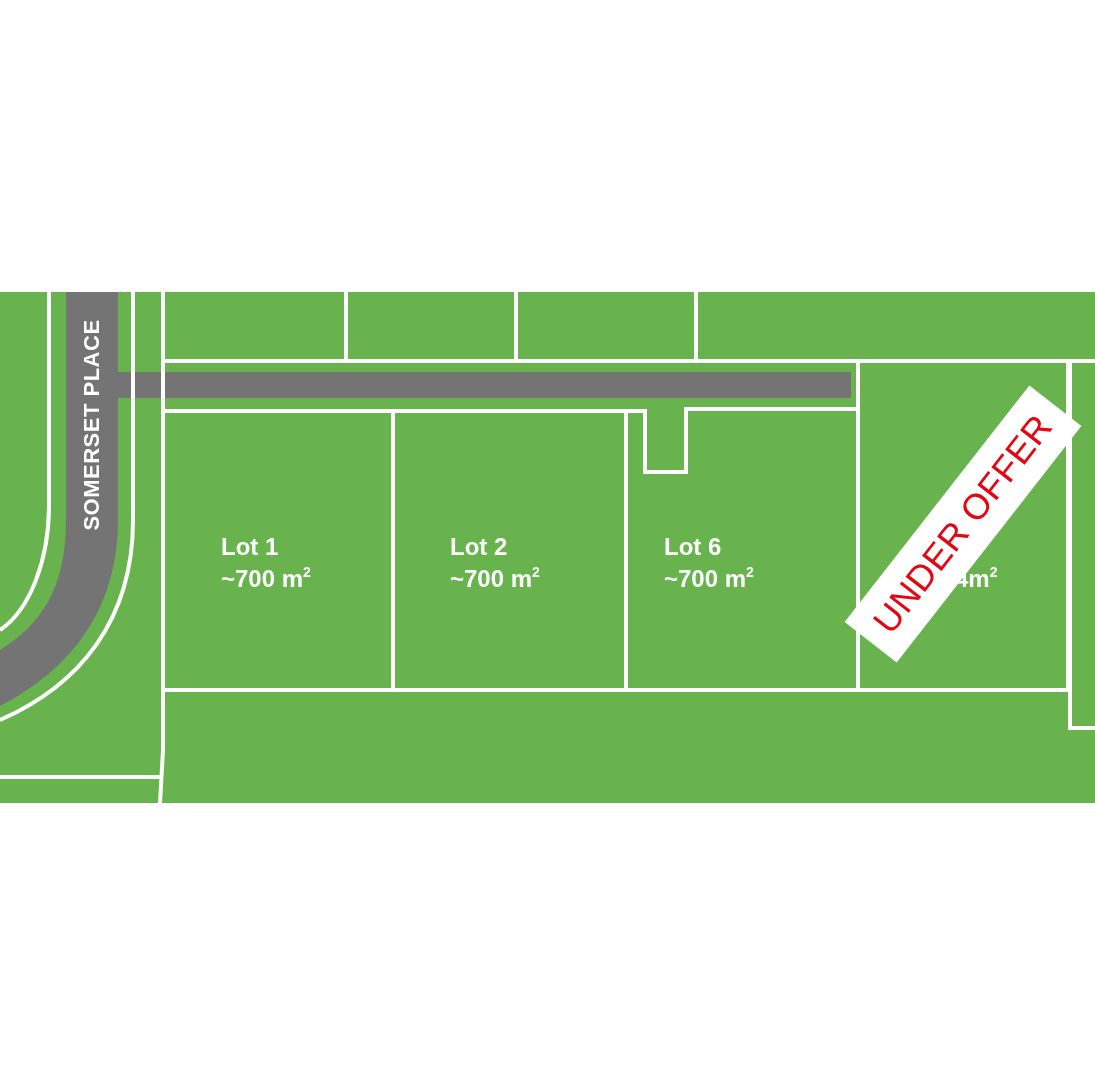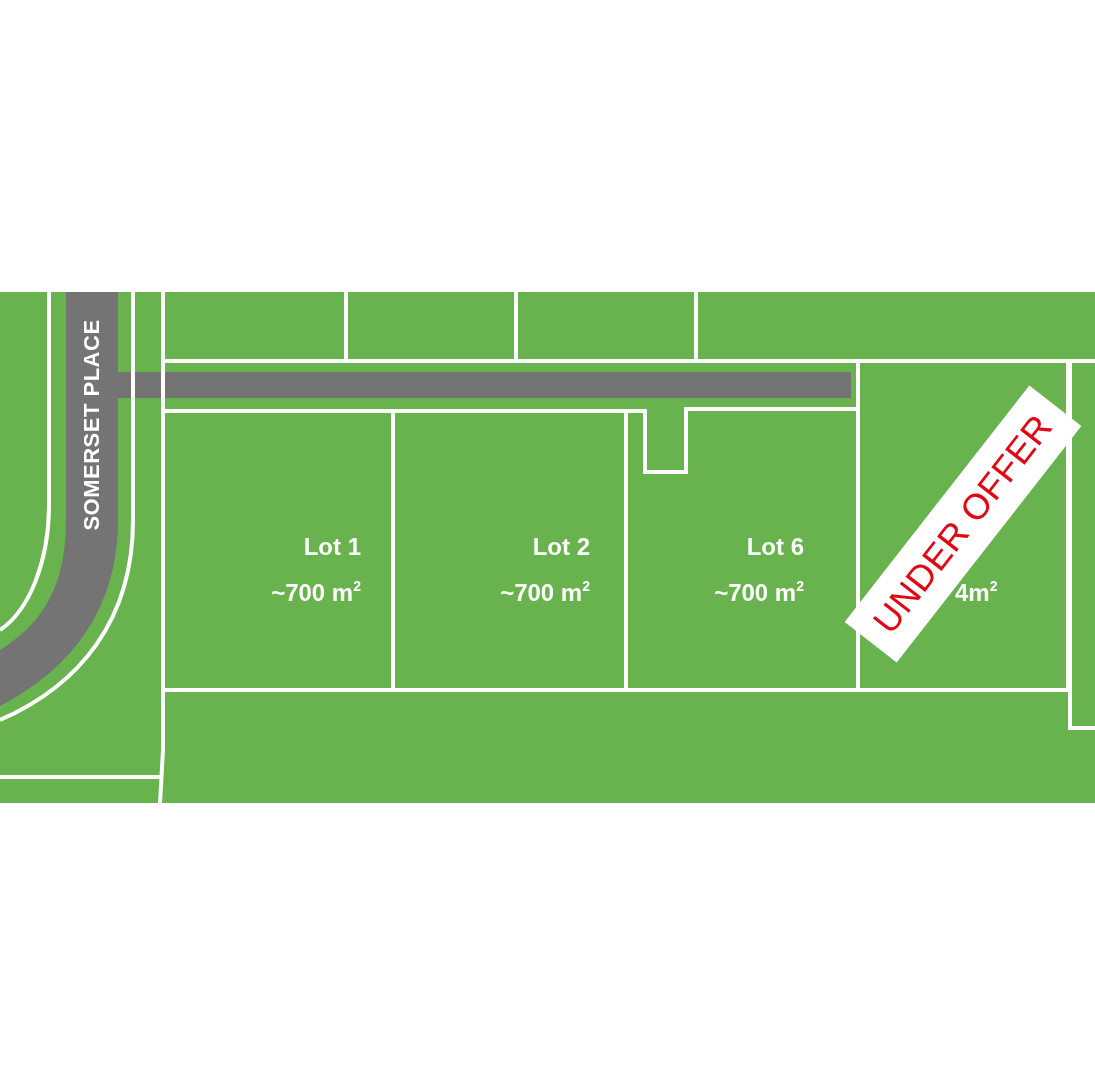--- a/index.html
+++ b/index.html
@@ -1,20 +1,20 @@
 <!DOCTYPE html>
 <html><head>
 <meta charset="utf-8">
 <style>
   html, body { margin:0; padding:0; background:#ffffff; }
   body { width:1095px; height:1080px; position:relative; overflow:hidden; font-family:"Liberation Sans", sans-serif; }
   #map { position:absolute; left:0; top:0; width:1095px; height:1080px; }
-  .lot-label { position:absolute; color:#ffffff; font-weight:bold; text-align:right; font-family:"Liberation Sans", sans-serif; line-height:1; }
+  .lot-label { position:absolute; color:#ffffff; font-weight:bold; text-align:left; font-family:"Liberation Sans", sans-serif; line-height:1; }
   .lot-name { font-size:24px; display:block; }
-  .lot-area { font-size:24px; display:block; margin-top:22px; }
+  .lot-area { font-size:24px; display:block; margin-top:8px; }
   .lot-area sup { font-size:14px; vertical-align:top; position:relative; top:-2px; }
   .street-name { position:absolute; left:92px; top:425px; transform:translate(-50%,-50%) rotate(-90deg); color:#ffffff; font-weight:bold; font-size:22px; white-space:nowrap; letter-spacing:0.5px; }
   .banner { position:absolute; left:963px; top:524px; width:300px; height:66px; margin-left:-150px; margin-top:-33px; background:#ffffff; transform:rotate(-52deg); display:flex; align-items:center; justify-content:center; }
   .banner span { color:#e30613; font-size:36px; font-family:"Liberation Sans", sans-serif; white-space:nowrap; letter-spacing:0.5px; }
 </style>
 </head>
 <body>
 
 <svg id="map" viewBox="0 0 1095 1080" xmlns="http://www.w3.org/2000/svg">
 

